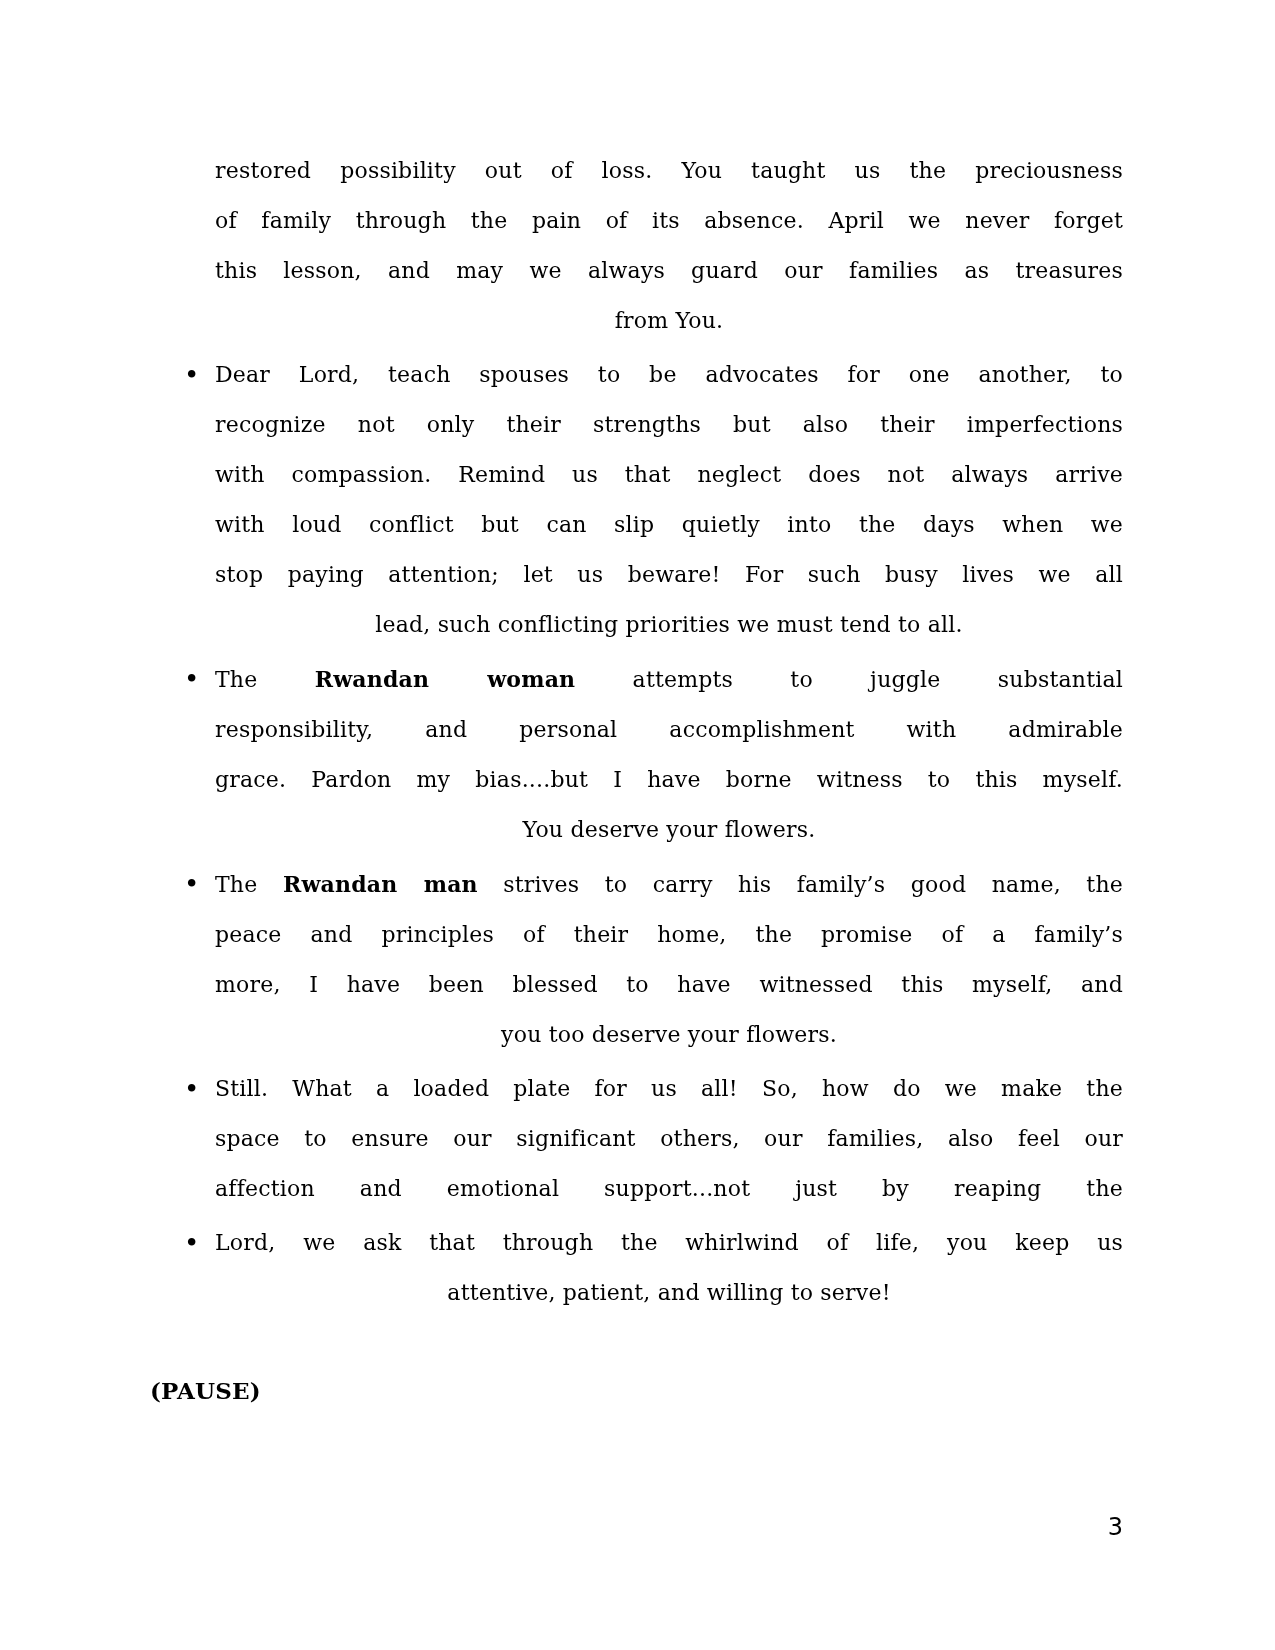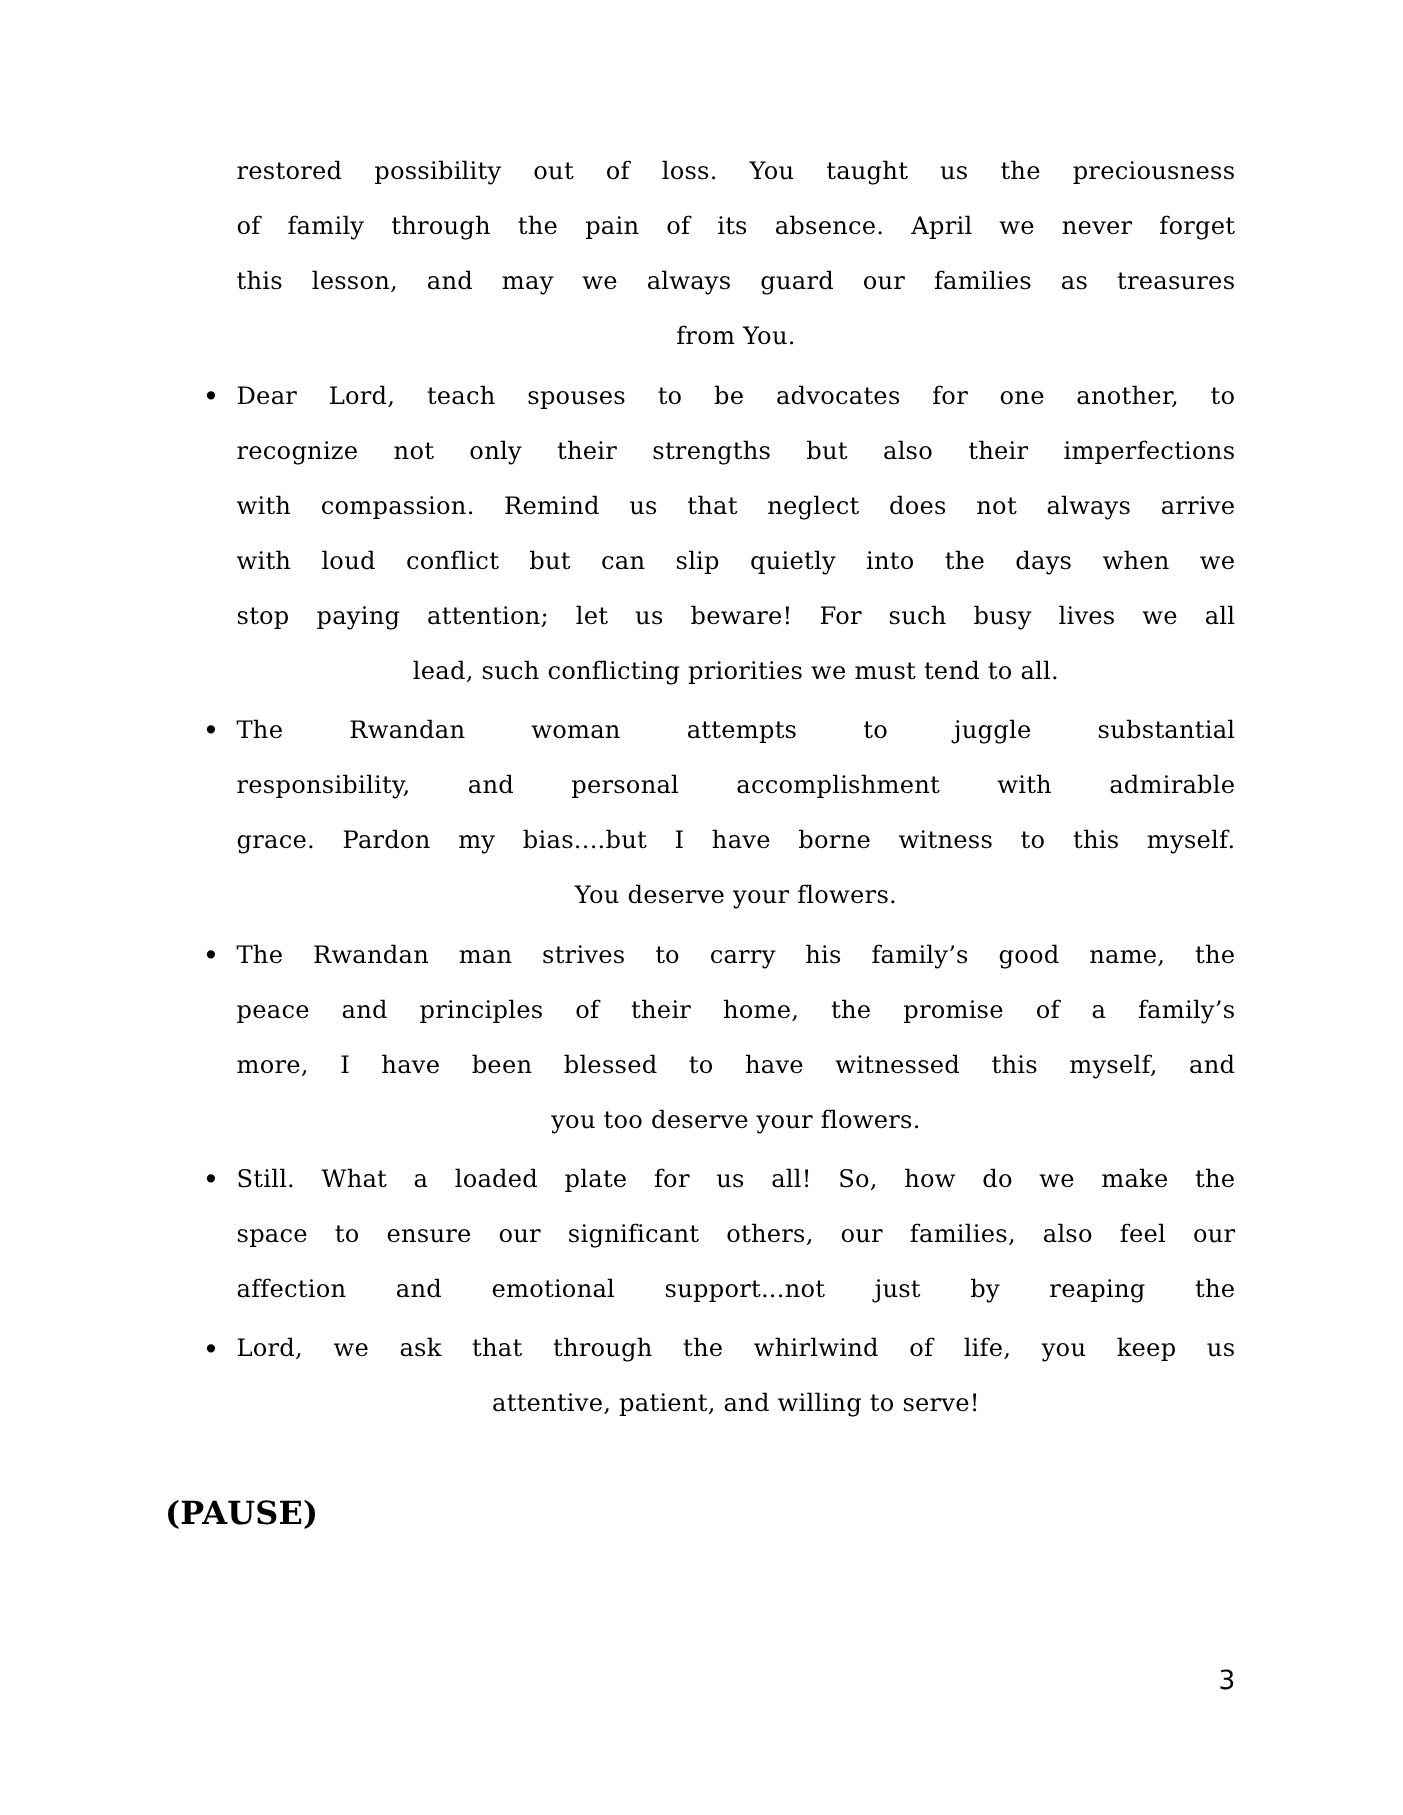--- a/index.html
+++ b/index.html
@@ -16,21 +16,21 @@
     overflow: hidden;
   }
   .page {
     position: absolute;
     inset: 0;
     background: #ffffff;
   }
   .content {
     position: absolute;
     left: 150px;
-    top: 132px;
+    top: 146px;
     width: 975px;
   }
   .para {
     position: relative;
     margin-left: 65px;
     width: 908px;
     font-size: 22px;
     line-height: 50px;
     margin-bottom: 4px;
     letter-spacing: 0.2px;
@@ -44,26 +44,26 @@
   }
   .line {
     text-align: center;
     white-space: normal;
   }
   .line.jl {
     text-align: justify;
     text-align-last: justify;
   }
   .bold {
-    font-weight: normal;
+    font-weight: bold;
   }
   .pause {
     margin-left: 0;
     margin-top: 48px;
-    font-size: 29px;
+    font-size: 23px;
     line-height: 50px;
     font-weight: bold;
     letter-spacing: 0.2px;
   }
   .footer-page-number {
     position: absolute;
     top: 1512px;
     right: 152px;
     font-family: "DejaVu Sans", "Liberation Sans", sans-serif;
     font-size: 24px;

